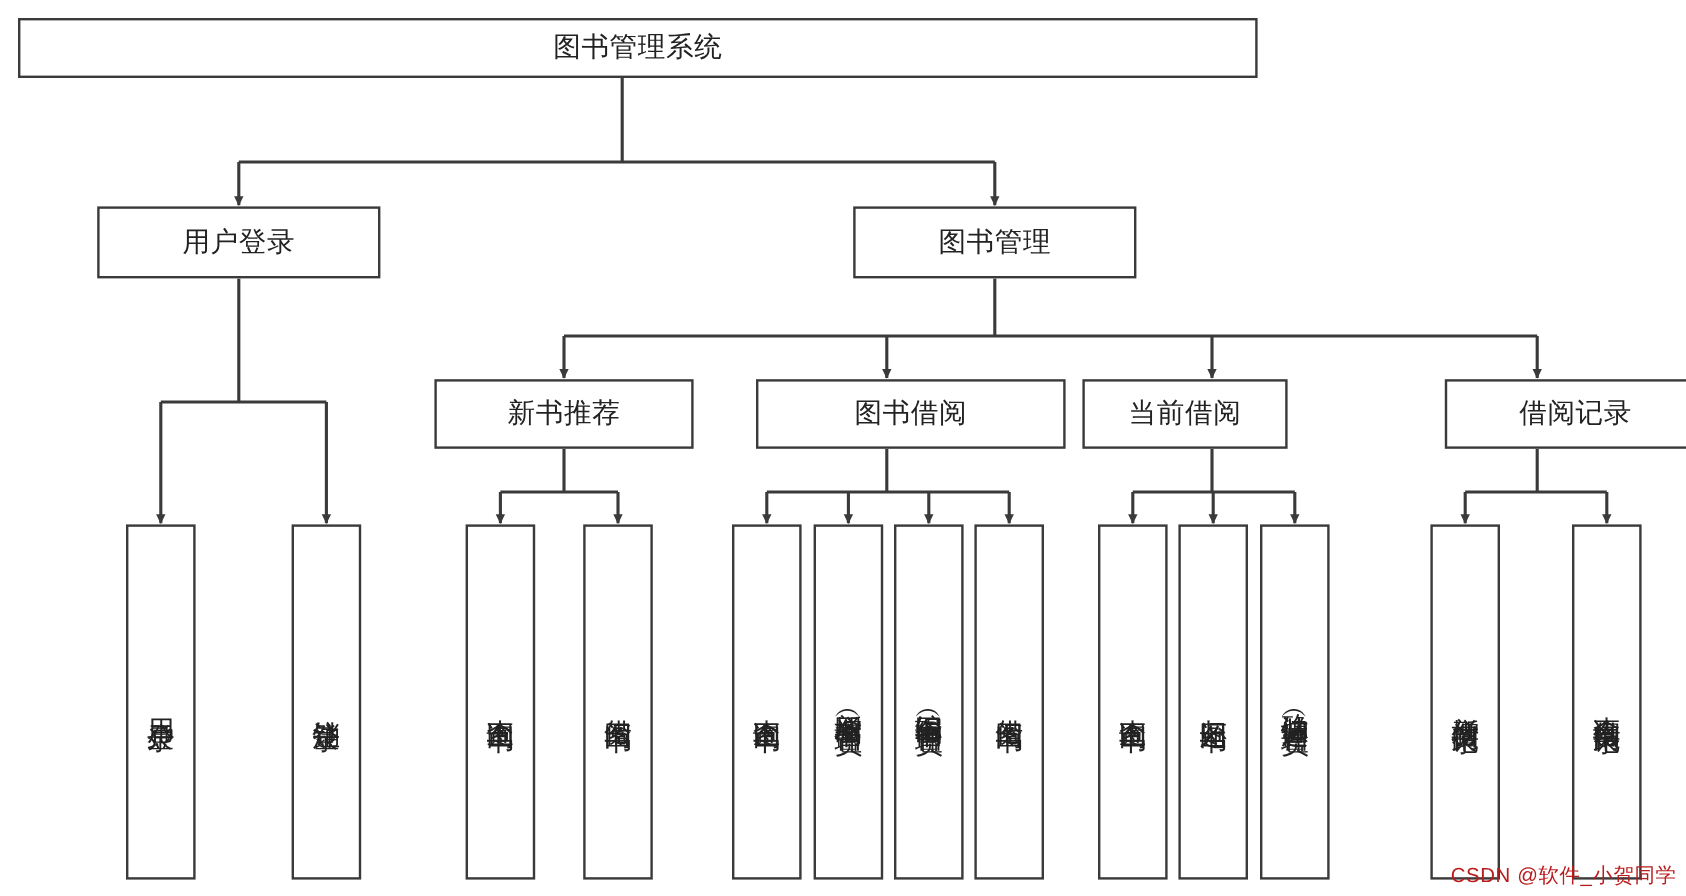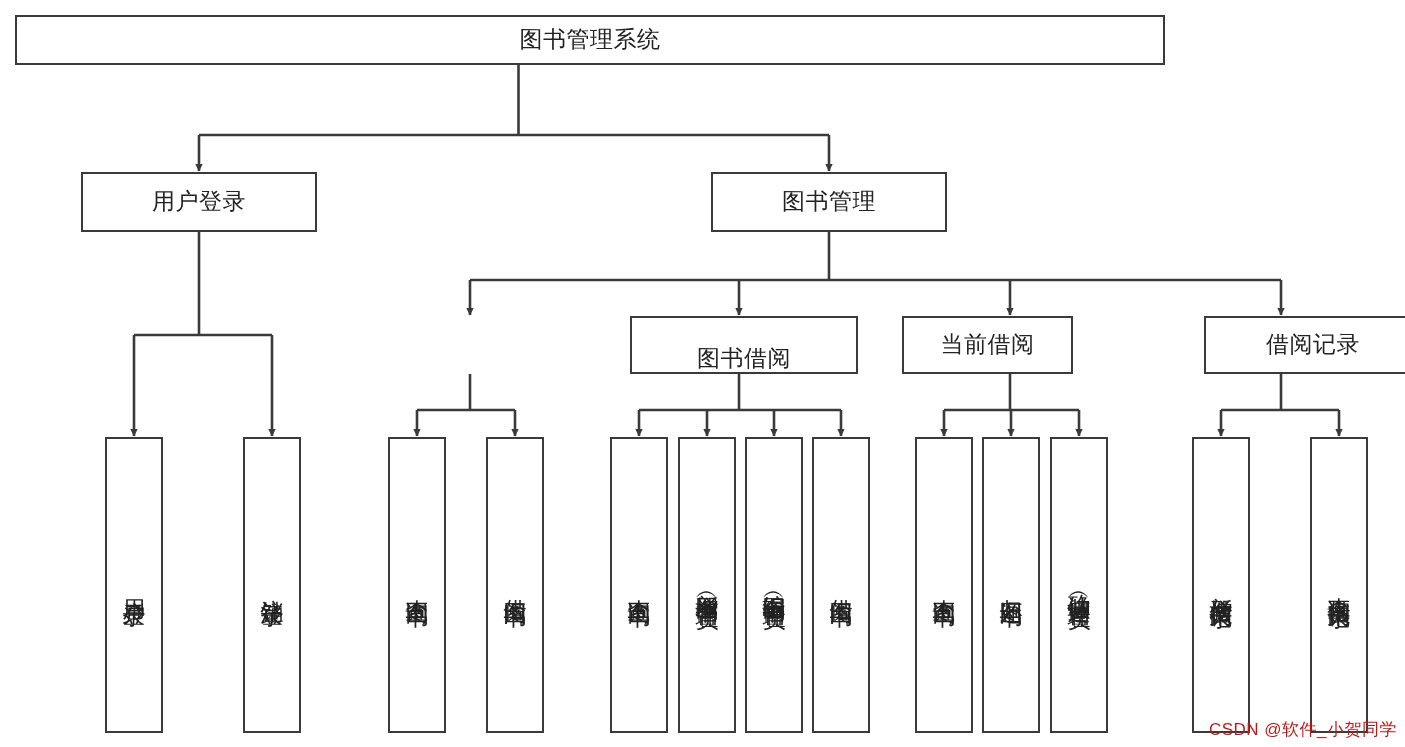--- a/index.html
+++ b/index.html
@@ -118,34 +118,37 @@
         <path d="M944,410 L944,436" marker-end="url(#arrowhead)"></path>
         <path d="M1011,410 L1011,436" marker-end="url(#arrowhead)"></path>
         <path d="M1079,410 L1079,436" marker-end="url(#arrowhead)"></path>
         <path d="M1281,374 L1281,410"></path>
         <path d="M1221,410 L1339,410"></path>
         <path d="M1221,410 L1221,436" marker-end="url(#arrowhead)"></path>
         <path d="M1339,410 L1339,436" marker-end="url(#arrowhead)"></path>
       </g>
   </svg>
 
-  <div class="node root horiz" style="left:15px; top:15px; width:1150px; height:50px;">
+  <div class="node root horiz" style="left:15px; top:15px; width:1033px; height:50px;">
     <span class="node-label">图书管理系统</span>
   </div>
 
   <div class="node horiz" style="left:81px; top:172px; width:236px; height:60px;">
     <span class="node-label">用户登录</span>
   </div>
 
   <div class="node horiz" style="left:711px; top:172px; width:236px; height:60px;">
     <span class="node-label">图书管理</span>
   </div>
 
-
-  <div class="node horiz" style="left:630px; top:316px; width:228px; height:58px;align-items:flex-end;">
+  <div class="node horiz" style="left:362px; top:316px; width:216px; height:58px;">
+    <span class="node-label">新书推荐</span>
+  </div>
+
+  <div class="node horiz" style="left:630px; top:316px; width:258px; height:58px;">
     <span class="node-label">图书借阅</span>
   </div>
 
   <div class="node horiz" style="left:902px; top:316px; width:171px; height:58px;">
     <span class="node-label">当前借阅</span>
   </div>
 
   <div class="node horiz" style="left:1172px; top:316px; width:218px; height:58px;margin-left:32px;">
     <span class="node-label">借阅记录</span>
   </div>

